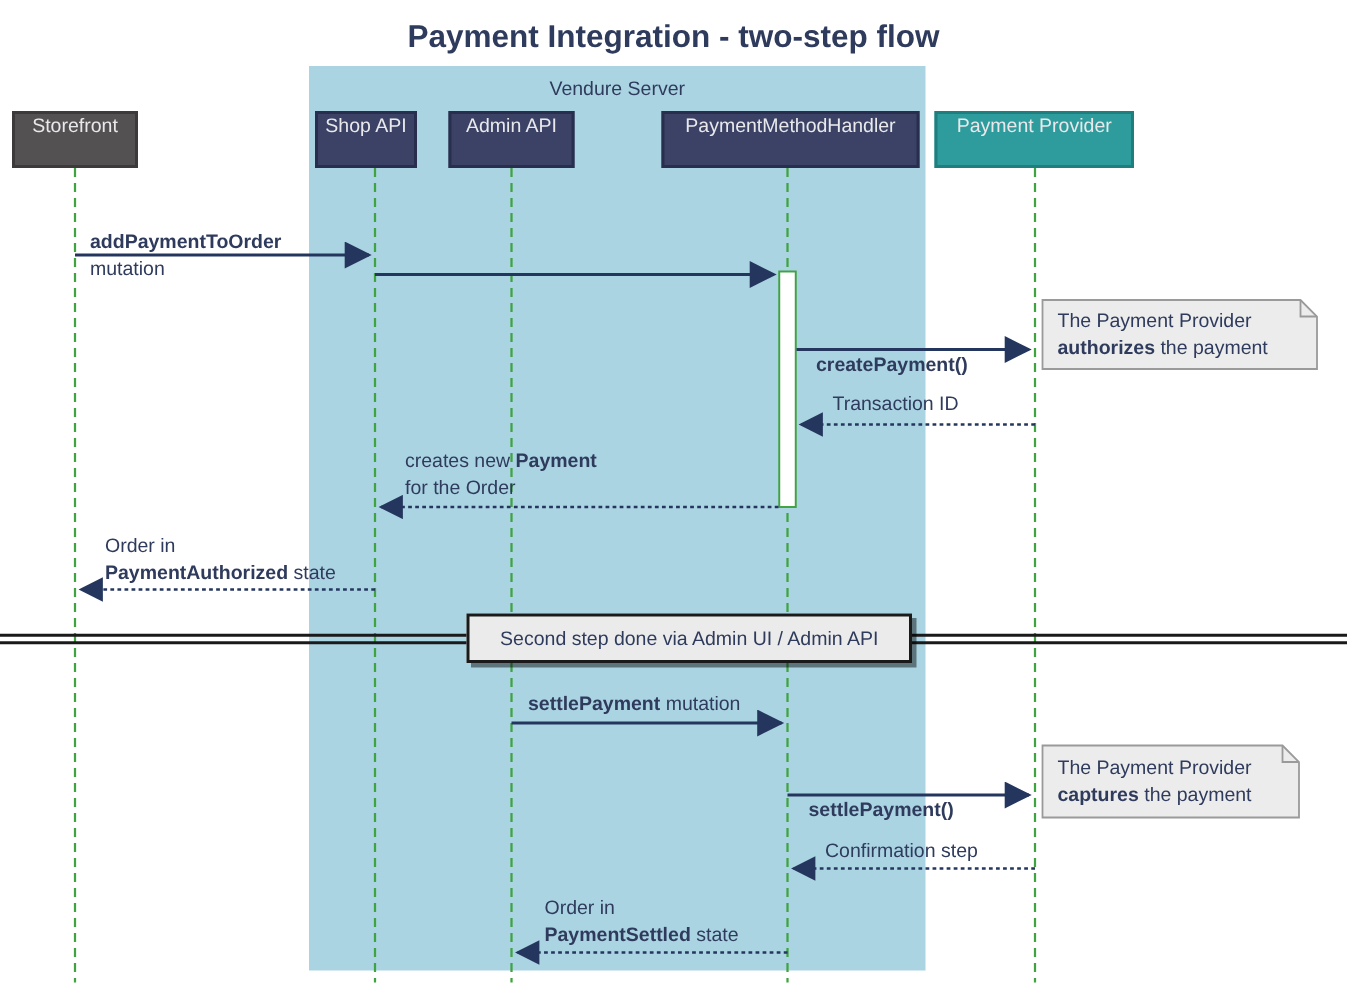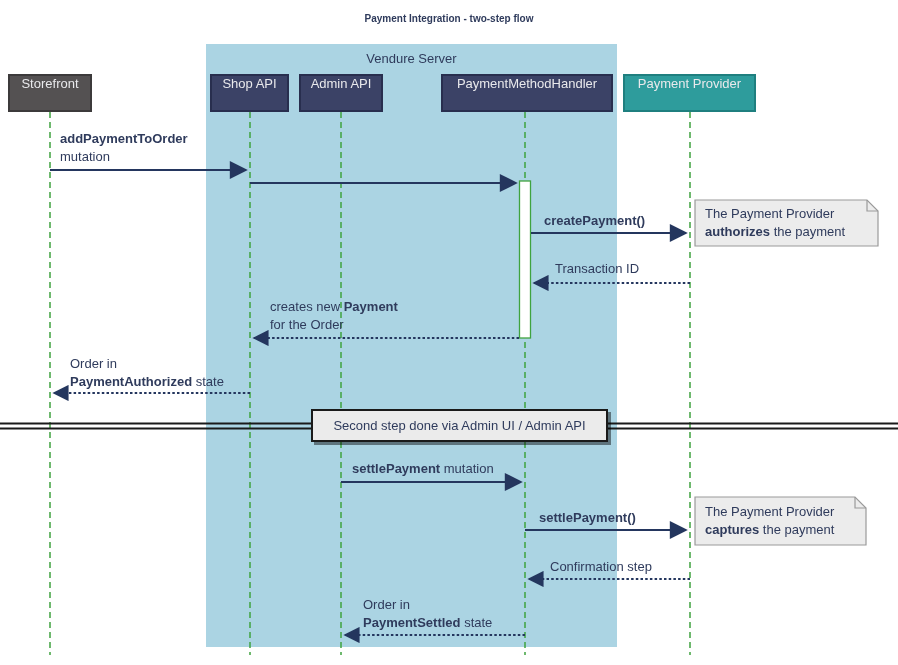--- a/index.html
+++ b/index.html
@@ -1,38 +1,38 @@
 <!DOCTYPE html>
 <html style="--canvas-bg: #FFFFFF; --server-bg: #ABD4E3; --participant-navy: #3B4266; --participant-navy-border: #282E4E; --participant-gray: #545152; --participant-gray-border: #3C3A3B; --participant-teal: #2E9C9C; --participant-teal-border: #1F7F7F; --participant-text: #E9E9EC; --lifeline-green: #3FA33F; --arrow-navy: #24365E; --text-navy: #2F3B5C; --note-bg: #ECECEC; --note-border: #9A9A9A; --divider-line: #1A1A1A; --divider-box-bg: #EBEBEB;"><head>
 <meta charset="utf-8">
 <style>
   * { margin:0; padding:0; box-sizing:border-box; }
   body { font-family:"Liberation Sans","DejaVu Sans",sans-serif; background:#fff; }
   #canvas { position:relative; width:898px; height:665px; background:var(--canvas-bg,#ffffff);
             font-size:13px; color:var(--text-navy,#2F3B5C); overflow:hidden; }
   .abs { position:absolute; }
-  #title { left:0; top:13px; width:898px; text-align:center; font-size:10px; font-weight:bold; }
+  #title { left:0; top:13px; width:898px; text-align:center; font-size:21px; font-weight:bold; }
   #server-box { left:206px; top:44px; width:411px; height:603px; background:var(--server-bg,#ABD4E3); }
   #server-label { left:206px; top:51px; width:411px; text-align:center; }
   svg.layer { position:absolute; left:0; top:0; }
   .lifeline { stroke:var(--lifeline-green,#3FA33F); stroke-width:1.5; stroke-dasharray:6 4; fill:none; }
   .arrow { stroke:var(--arrow-navy,#24365E); stroke-width:2; fill:none; }
   .arrow.dotted { stroke-width:1.8; stroke-dasharray:2.5 2.2; }
   .divline { stroke:var(--divider-line,#1A1A1A); stroke-width:2; fill:none; }
   .activation { fill:#ffffff; stroke:var(--lifeline-green,#3FA33F); stroke-width:1.3; }
   .note-shape { fill:var(--note-bg,#ECECEC); stroke:var(--note-border,#9A9A9A); stroke-width:1.2; }
   .note-fold { fill:none; stroke:var(--note-border,#9A9A9A); stroke-width:1.2; }
   #ah path { fill:var(--arrow-navy,#24365E); }
   .participant { position:absolute; top:74px; height:38px; display:flex; align-items:flex-start;
                  justify-content:center; color:var(--participant-text,#E9E9EC); font-size:13px; }
   .p-navy { background:var(--participant-navy,#3B4266); border:2px solid var(--participant-navy-border,#282E4E); }
   .p-gray { background:var(--participant-gray,#545152); border:2px solid var(--participant-gray-border,#3C3A3B); }
   .p-teal { background:var(--participant-teal,#2E9C9C); border:2px solid var(--participant-teal-border,#1F7F7F); }
   .msg { position:absolute; line-height:18px; white-space:nowrap; }
-  .b { font-weight:bold; }
+  .b { font-weight:bold;margin-top:22px; }
   .note-text { position:absolute; line-height:18px; white-space:nowrap; }
   #divider-box { position:absolute; left:295px; top:409px; width:297px; height:33px;
                  background:var(--divider-box-bg,#EBEBEB); border:2px solid var(--divider-line,#1A1A1A);
                  box-shadow:3px 3px 0 rgba(0,0,0,0.45); display:flex; align-items:center; justify-content:center;margin-left:16px; }
 </style>
 </head>
 <body>
 
 <div id="canvas">
 
@@ -80,21 +80,21 @@
       <path class="note-shape" d="M695,200 L867,200 L878,211 L878,246 L695,246 Z"></path>
       <path class="note-fold" d="M867,200 L867,211 L878,211"></path>
       <path class="note-shape" d="M695,497 L855,497 L866,508 L866,545 L695,545 Z"></path>
       <path class="note-fold" d="M855,497 L855,508 L866,508"></path>
     </g>
   </svg>
 
   <div class="participant p-gray" style="left:8px;width:84px">
     <span>Storefront</span>
   </div>
-  <div class="participant p-navy" style="left:210px;width:79px">
+  <div class="participant p-navy" style="left:210px;width:68px">
     <span>Shop API</span>
   </div>
   <div class="participant p-navy" style="left:299px;width:84px">
     <span>Admin API</span>
   </div>
   <div class="participant p-navy" style="left:441px;width:172px">
     <span>PaymentMethodHandler</span>
   </div>
   <div class="participant p-teal" style="left:623px;width:133px">
     <span>Payment Provider</span>

